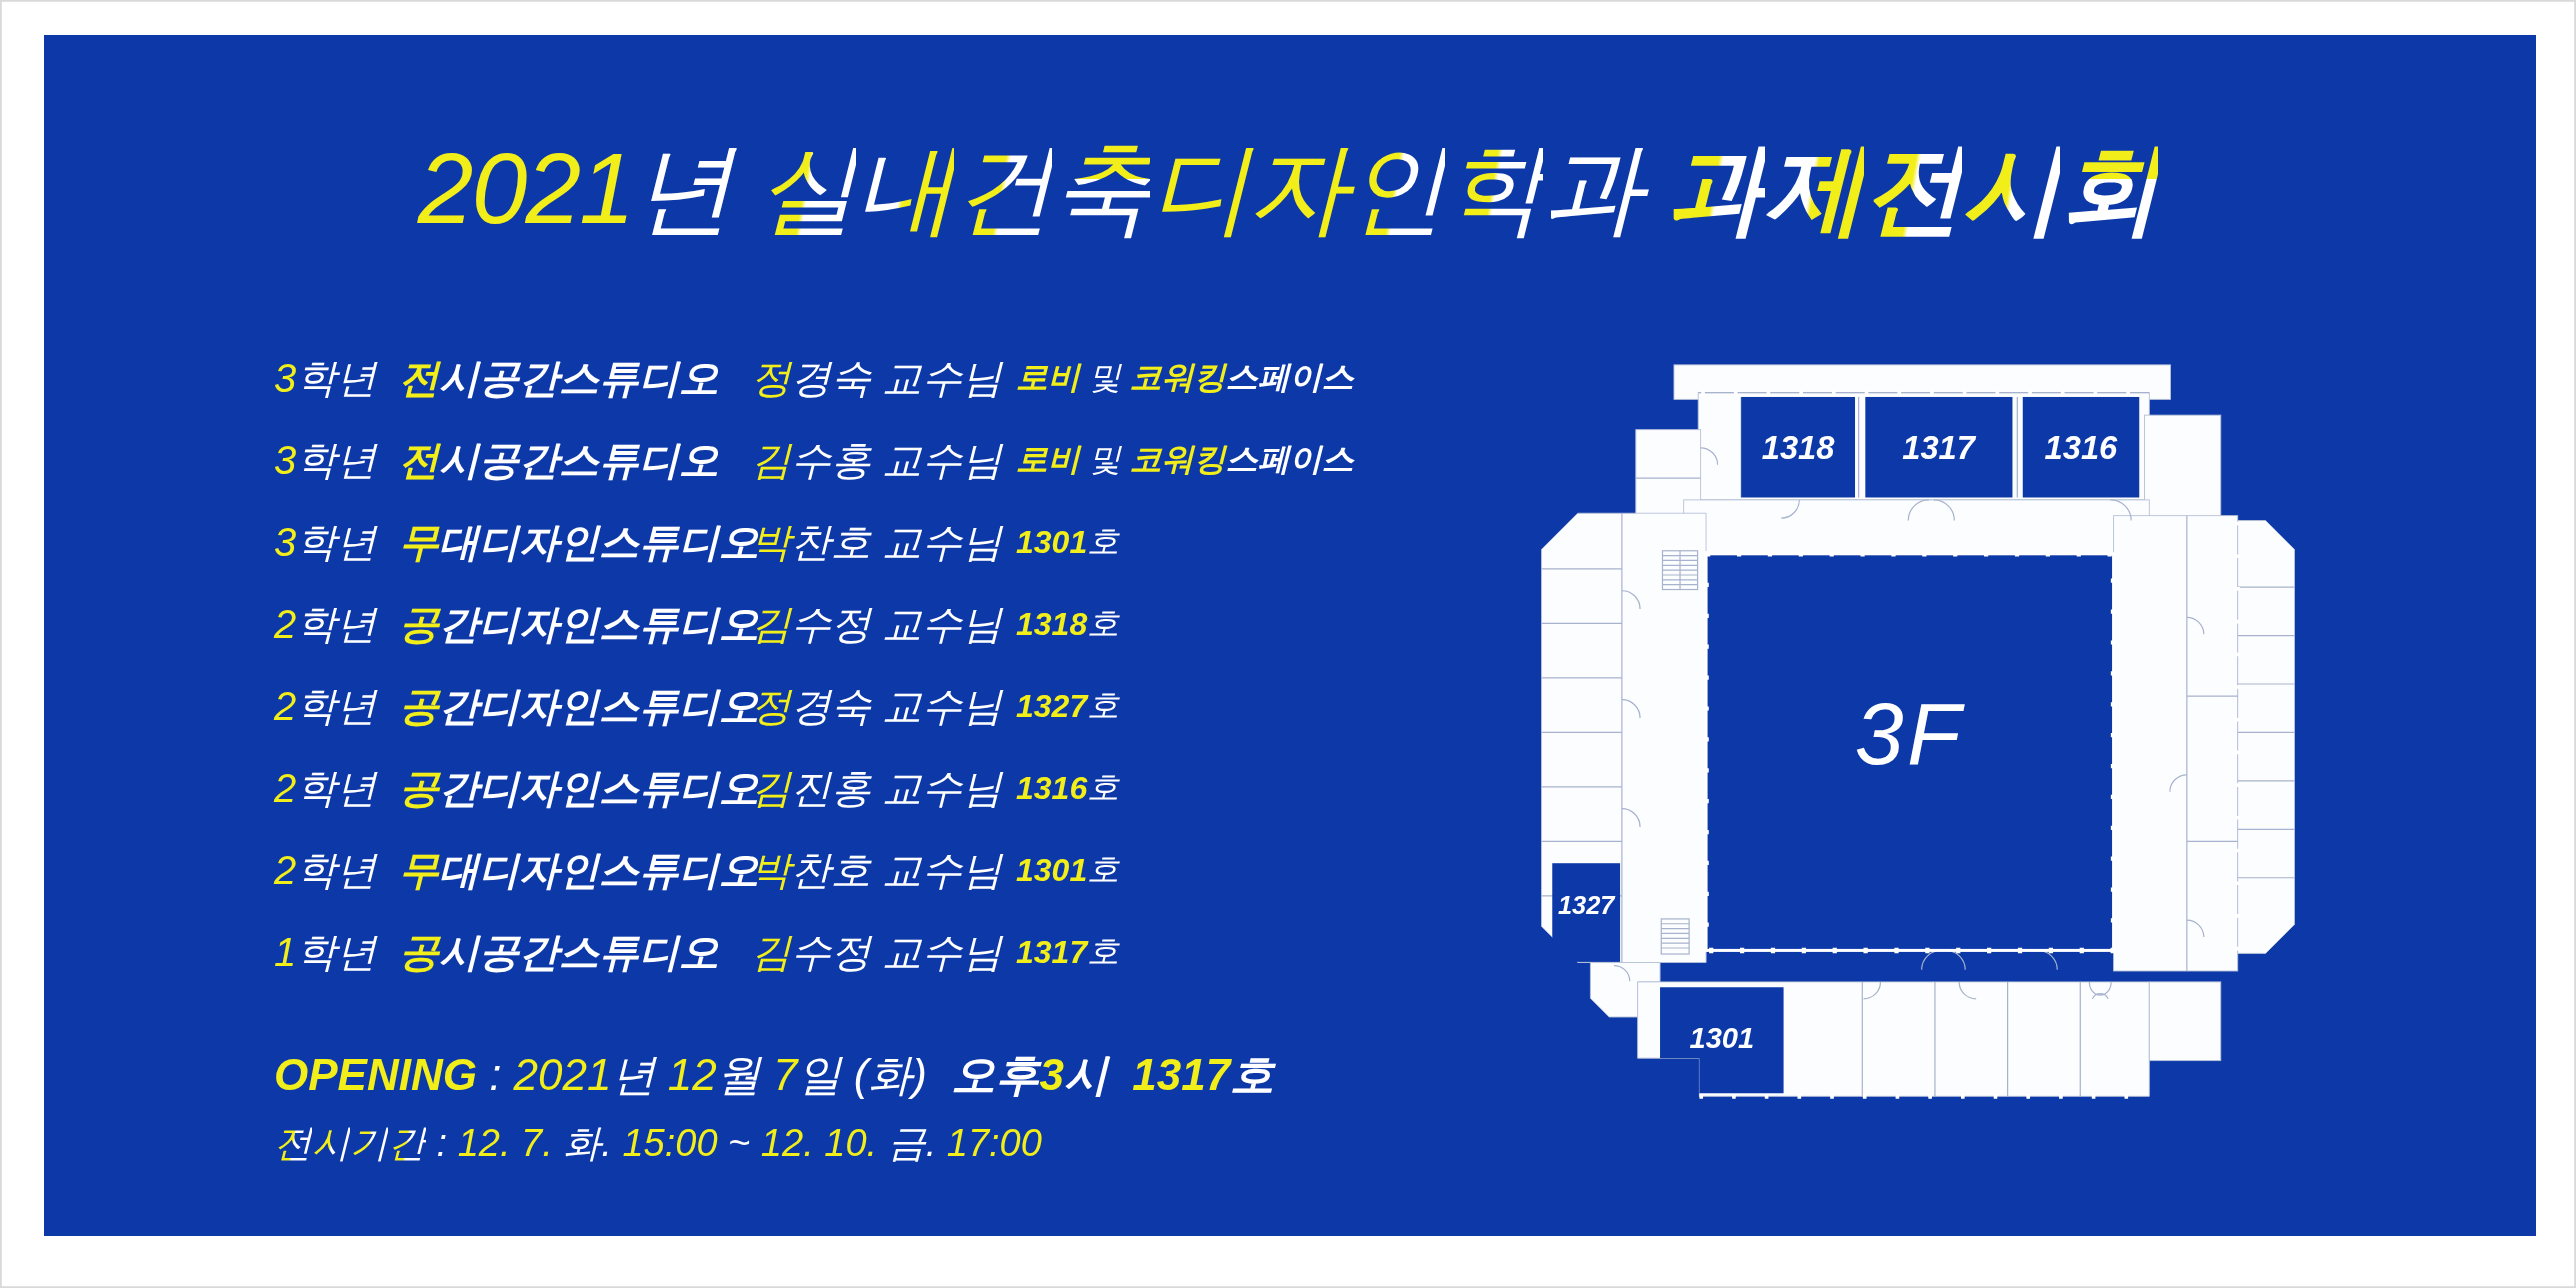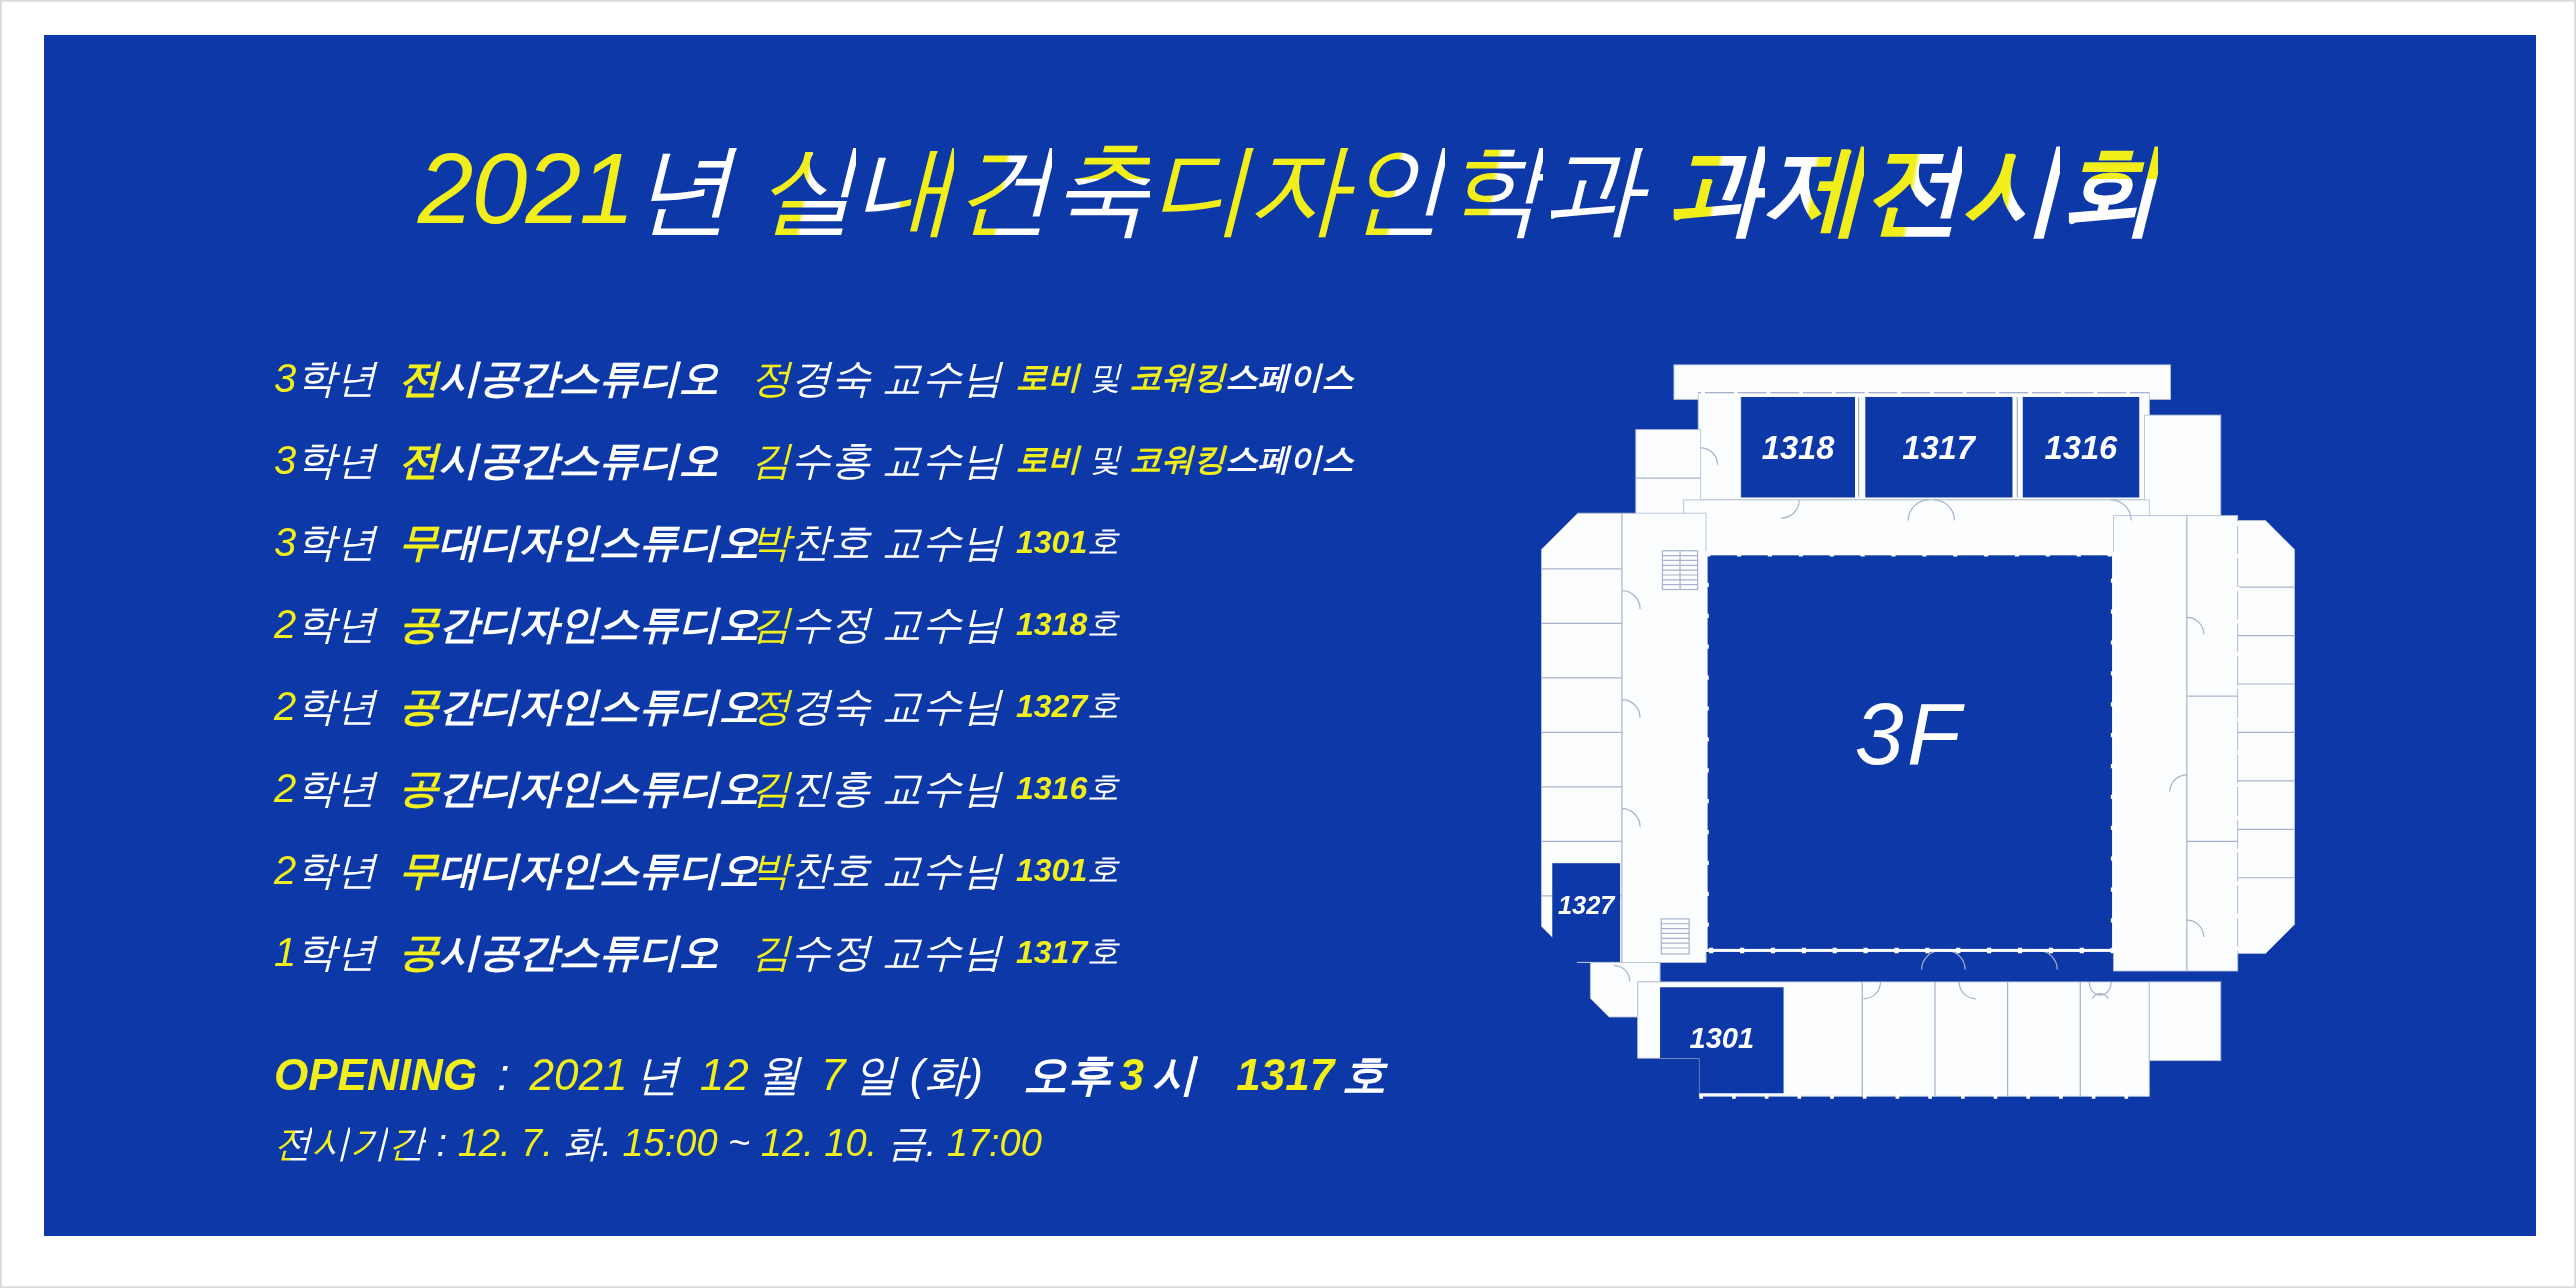--- a/index.html
+++ b/index.html
@@ -38,21 +38,21 @@
   .row{position:relative;height:82px;}
   .cell{position:absolute;top:0;height:100%;display:flex;align-items:center;
         font-size:40px;white-space:pre;}
   .cell.grade{left:0;}
   .cell.studio{left:125px;}
   .cell.prof{left:477px;}
   .cell.loc{left:742px;font-size:32px;}
 
   
   .opening{position:absolute;left:274px;top:1043px;height:64px;display:flex;
-           align-items:center;font-size:44px;white-space:pre;gap:8px;}
+           align-items:center;font-size:44px;white-space:pre;}
   .period{position:absolute;left:274px;top:1115px;height:57px;display:flex;
           align-items:center;font-size:38px;white-space:pre;}
 
   
   .floorplan{position:absolute;left:1541px;top:357px;width:754px;height:746px;}
   .fp-white{fill:#fcfdff;stroke:#b6c1d8;stroke-width:1.5;}
   .fp-line{stroke:var(--planline);stroke-width:2;fill:none;}
   .fp-blue{fill:var(--blue);}
   .fp-tick{stroke:#ffffff;fill:none;}
   .fp-label{fill:#ffffff;font-weight:700;font-family:"Liberation Sans","DejaVu Sans",sans-serif;}

